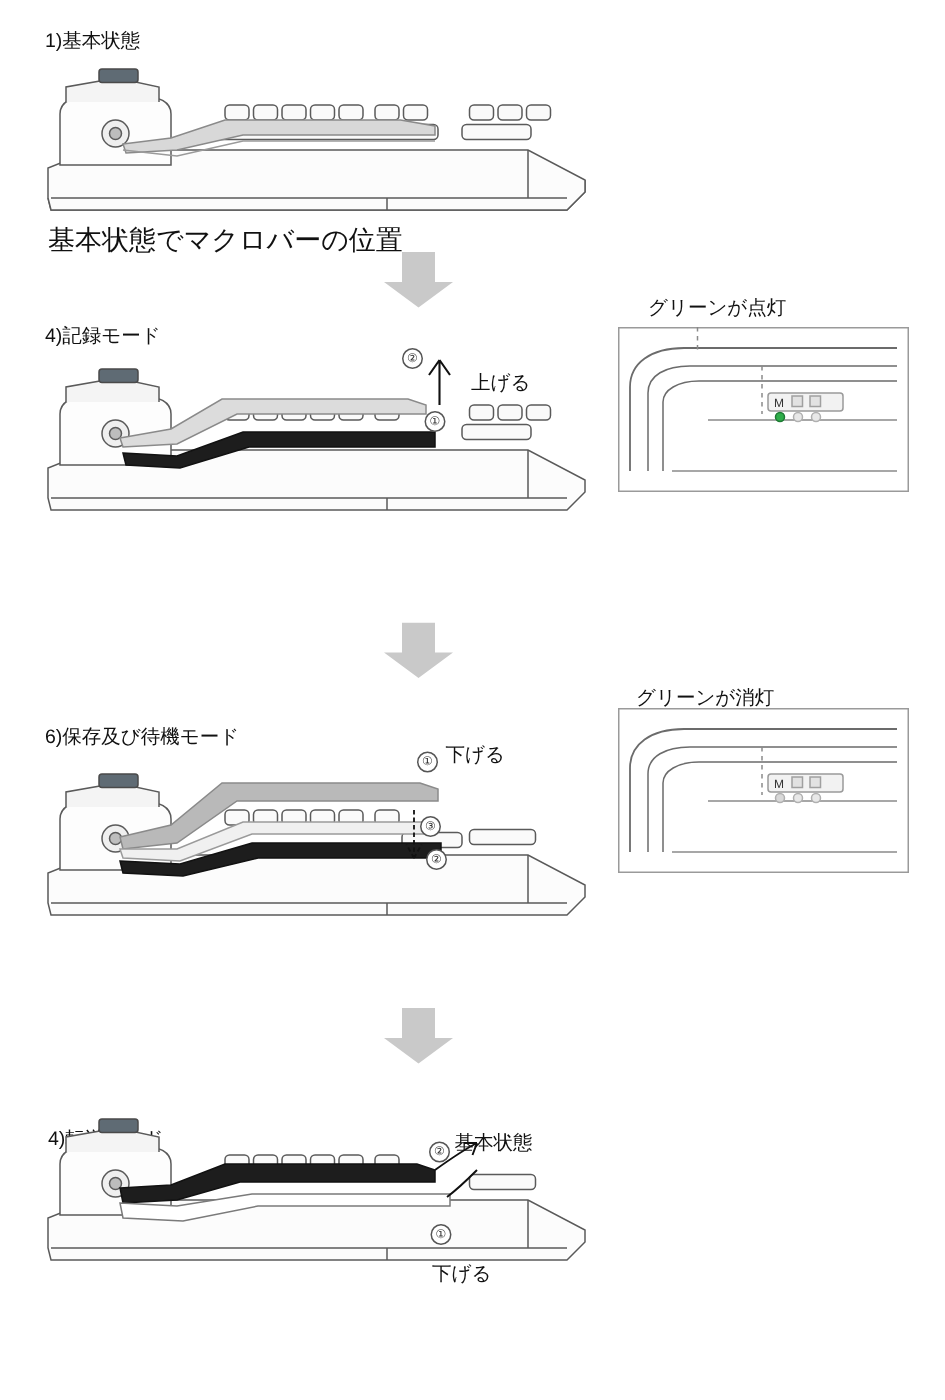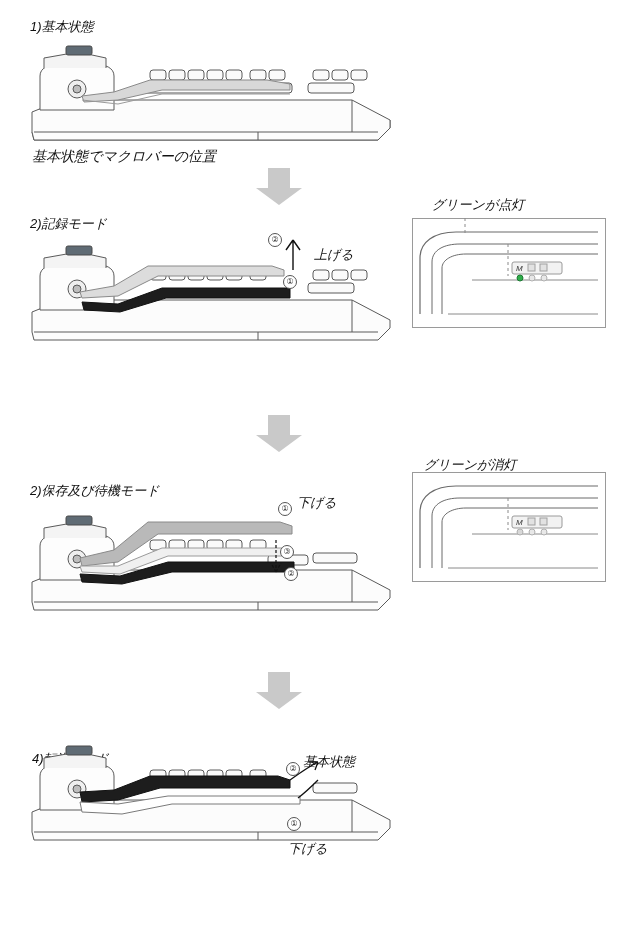--- a/index.html
+++ b/index.html
@@ -4,24 +4,24 @@
 <style>
   html,body{margin:0;padding:0;}
   body{
     width:630px;height:933px;
     background:#ffffff;
     font-family:"Liberation Sans","DejaVu Sans",sans-serif;
     color:#111;
     position:relative;
     overflow:hidden;
   }
-  .page{position:relative;width:539px;height:933px;font-style:italic;}
+  .page{position:relative;width:539px;height:933px;}
   .abs{position:absolute;}
   .label{font-size:13px;color:#111;white-space:nowrap;}
-  .caption{font-size:14px;color:#111;white-space:nowrap;}
+  .caption{font-size:18px;color:#111;white-space:nowrap;}
   .circnum{
     display:inline-block;width:12px;height:12px;border:1px solid #555;border-radius:50%;
     font-size:8px;line-height:12px;text-align:center;color:#333;background:#fff;
   }
   svg{display:block;}
 </style>
 </head>
 <body>
 
 <div class="page">
@@ -66,21 +66,21 @@
   </div>
 
   <div class="abs caption" style="left:32px;top:148px;">基本状態でマクロバーの位置</div>
 
   <div class="abs" style="left:254px;top:168px;">
     <svg width="50" height="38" viewBox="0 0 50 38">
         <polygon points="14,0 36,0 36,20 48,20 25,37 2,20 14,20" fill="#c9c9c9"></polygon>
       </svg>
   </div>
 
-  <div class="abs label" style="left:30px;top:215px;">2)記録モード</div>
+  <div class="abs label" style="left:30px;top:215px;">4)記録モード</div>
 
   <div class="abs" style="left:22px;top:240px;">
     <svg width="380" height="110" viewBox="0 0 380 110">
       <g fill="none" stroke="#5a5a5a" stroke-width="1">
         <path d="M10,92 L10,72 L40,60 L330,60 L368,80 L368,88 L356,100 L12,100 Z" fill="#fcfcfc"></path>
         <line x1="12" y1="92" x2="356" y2="92"></line>
         <line x1="236" y1="92" x2="236" y2="100"></line>
         <line x1="330" y1="60" x2="330" y2="92"></line>
         <path d="M18,70 L18,36 C18,28 26,24 40,24 L70,24 C84,24 92,28 92,36 L92,70 Z" fill="#fdfdfd"></path>
         <path d="M22,28 L22,18 L56,12 L84,18 L84,28" fill="#f4f4f4"></path>
@@ -143,21 +143,21 @@
       </svg>
   </div>
 
 
   <div class="abs" style="left:254px;top:415px;">
     <svg width="50" height="38" viewBox="0 0 50 38">
         <polygon points="14,0 36,0 36,20 48,20 25,37 2,20 14,20" fill="#c9c9c9"></polygon>
       </svg>
   </div>
 
-  <div class="abs label" style="left:30px;top:482px;">2)保存及び待機モード</div>
+  <div class="abs label" style="left:30px;top:482px;">6)保存及び待機モード</div>
 
   <div class="abs" style="left:22px;top:500px;">
     <svg width="380" height="120" viewBox="0 0 380 120">
       <g fill="none" stroke="#5a5a5a" stroke-width="1">
         <path d="M10,102 L10,82 L40,70 L330,70 L368,90 L368,98 L356,110 L12,110 Z" fill="#fcfcfc"></path>
         <line x1="12" y1="102" x2="356" y2="102"></line>
         <line x1="236" y1="102" x2="236" y2="110"></line>
         <line x1="330" y1="70" x2="330" y2="102"></line>
         <path d="M18,80 L18,46 C18,38 26,34 40,34 L70,34 C84,34 92,38 92,46 L92,80 Z" fill="#fdfdfd"></path>
         <path d="M22,38 L22,28 L56,22 L84,28 L84,38" fill="#f4f4f4"></path>

